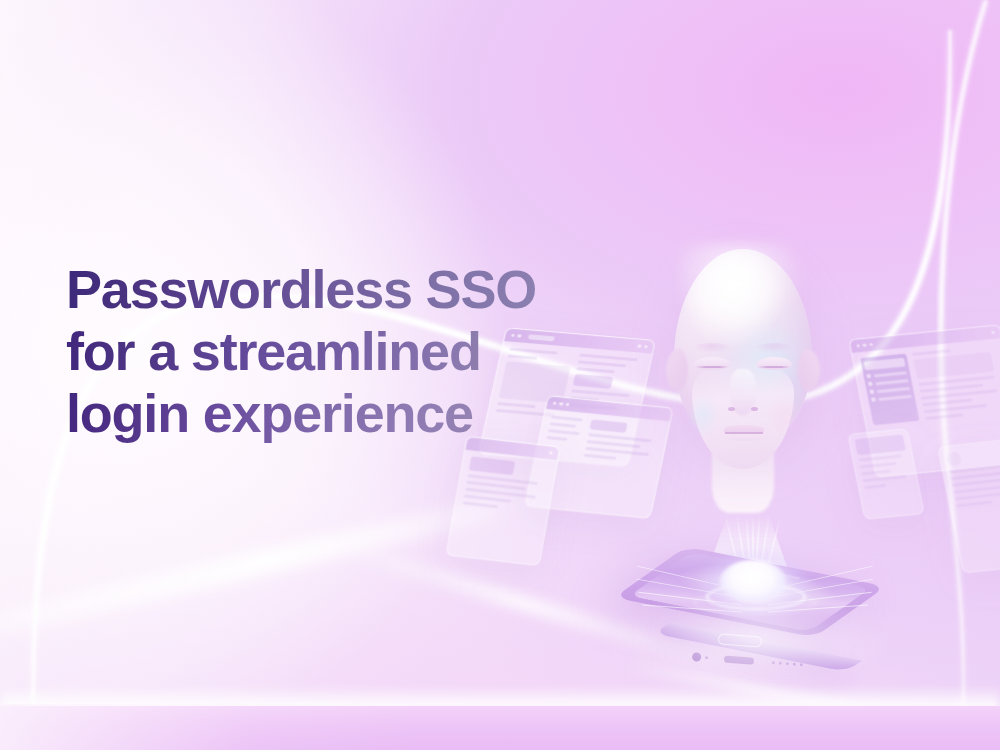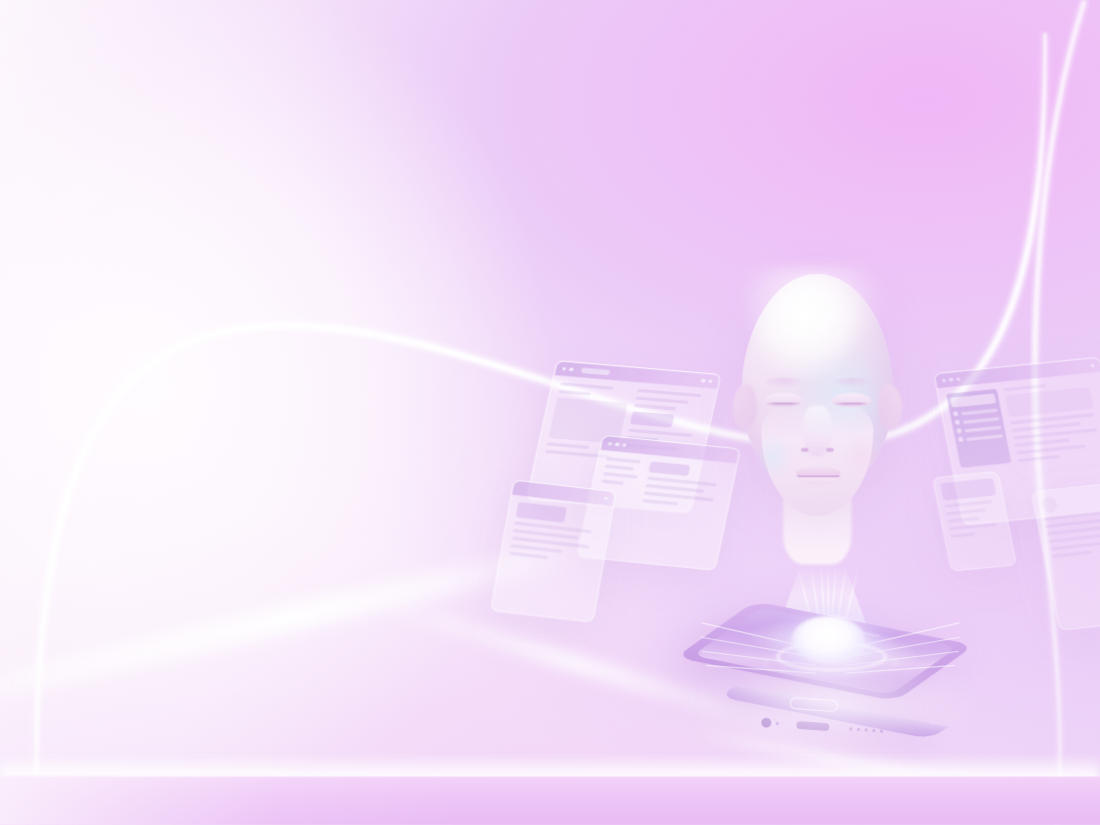--- a/index.html
+++ b/index.html
@@ -499,14 +499,19 @@
   <div class="orb-halo"></div>
   <div class="orb-ring2"></div>
   <div class="orb-ring"></div>
   <div class="orb-core"></div>
   <div class="glow-floor"></div>
 
   <div class="floor-soft"></div>
   <div class="floor"></div>
   <div class="floor-left-fade"></div>
 
+  <h1 class="headline">
+    <span class="hl-line l1">Passwordless SSO</span>
+    <span class="hl-line l2">for a streamlined</span>
+    <span class="hl-line l3">login experience</span>
+  </h1>
 
 </div>
 
 </body></html>

